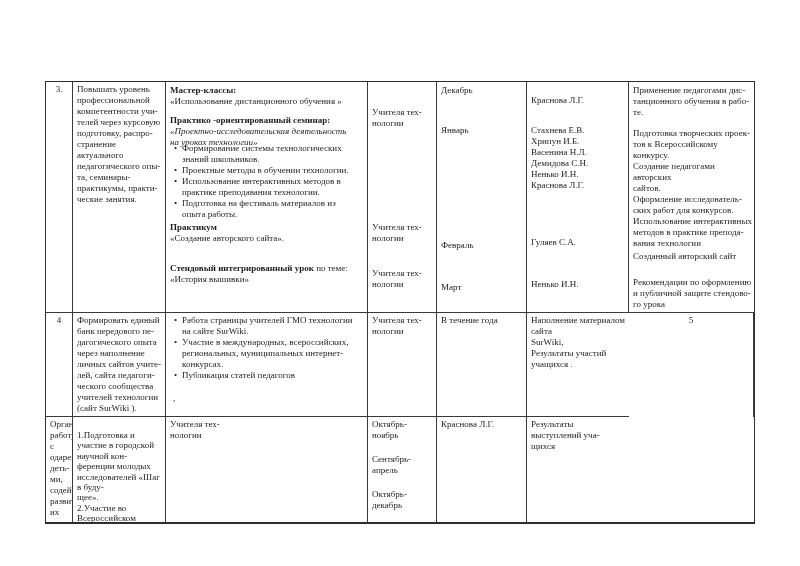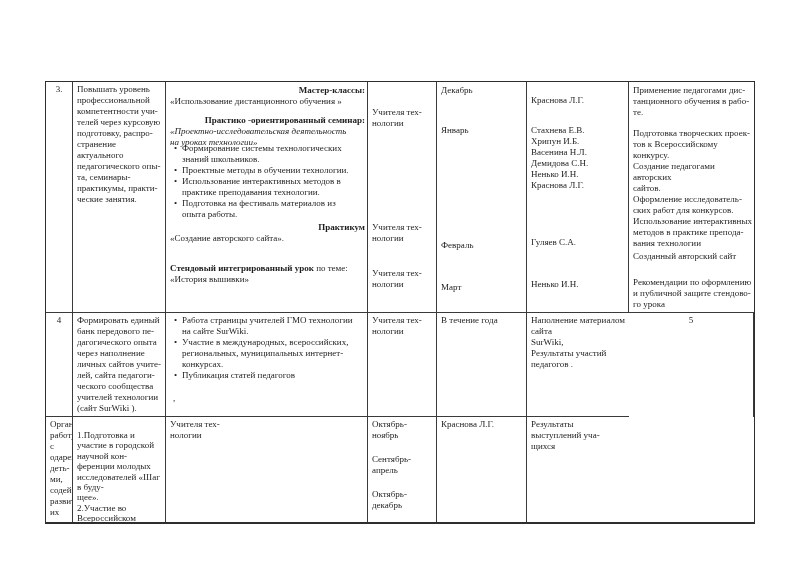--- a/index.html
+++ b/index.html
@@ -18,21 +18,21 @@
   }
   .cell {
     position:relative; border-right:1px solid #3a3a3a; border-bottom:1px solid #3a3a3a;
     font-size:9px; line-height:11px; overflow:hidden;
   }
   .cell.lastcol { border-right:none; }
   .cell.lastrow { border-bottom:none; }
   .numcell { text-align:center; padding-top:2px; }
   .flow { padding:2px 3px 0 4px; }
   .pre { white-space:pre-line; }
-  .b { font-weight:bold;text-align:right; }
+  .b { font-weight:bold; }
   .bi { font-weight:normal; font-style:italic; }
   .ab { position:absolute; left:4px; right:2px; }
   .bullets .bullet { display:flex; align-items:flex-start; }
   .bullets .bm { width:16px; padding-left:8px; flex:none; }
   .bullets .bt { flex:1; white-space:pre-line; }
   .c3flow { padding:2px 2px 0 0; }
   .tight { line-height:10.4px; padding-top:1px;margin-top:12px; }
   .comma { padding-left:7px; margin-top:12px; }
   .datestack div + div { margin-top:13px; }
   .dt2 { margin-top:18px; }
@@ -187,21 +187,21 @@
     </div>
 
     <div class="cell">
       <div class="flow">В течение года</div>
     </div>
 
 
     <div class="cell lastcol">
       <div class="flow pre">Наполнение материалом сайта
 SurWiki,
-Результаты участий педагогов .</div>
+Результаты участий учащихся .</div>
     </div>
 
     <div class="cell numcell lastrow">
       <span>5</span>
     </div>
 
     <div class="cell lastrow">
       <div class="flow pre">Организовать работу
 с одаренными деть-
 ми, содействовать

